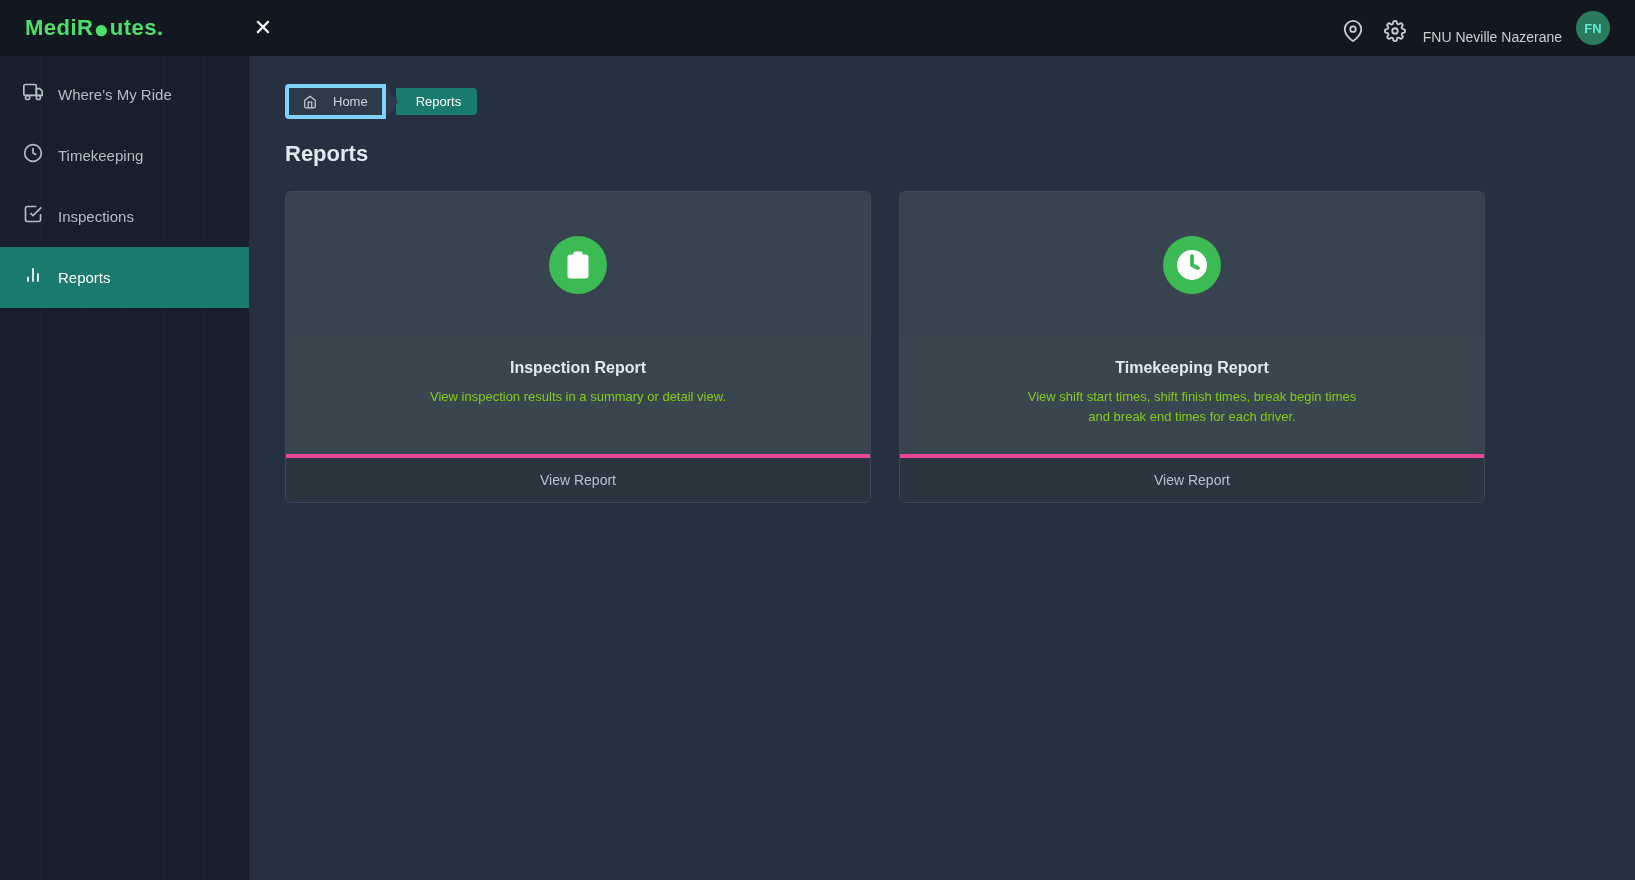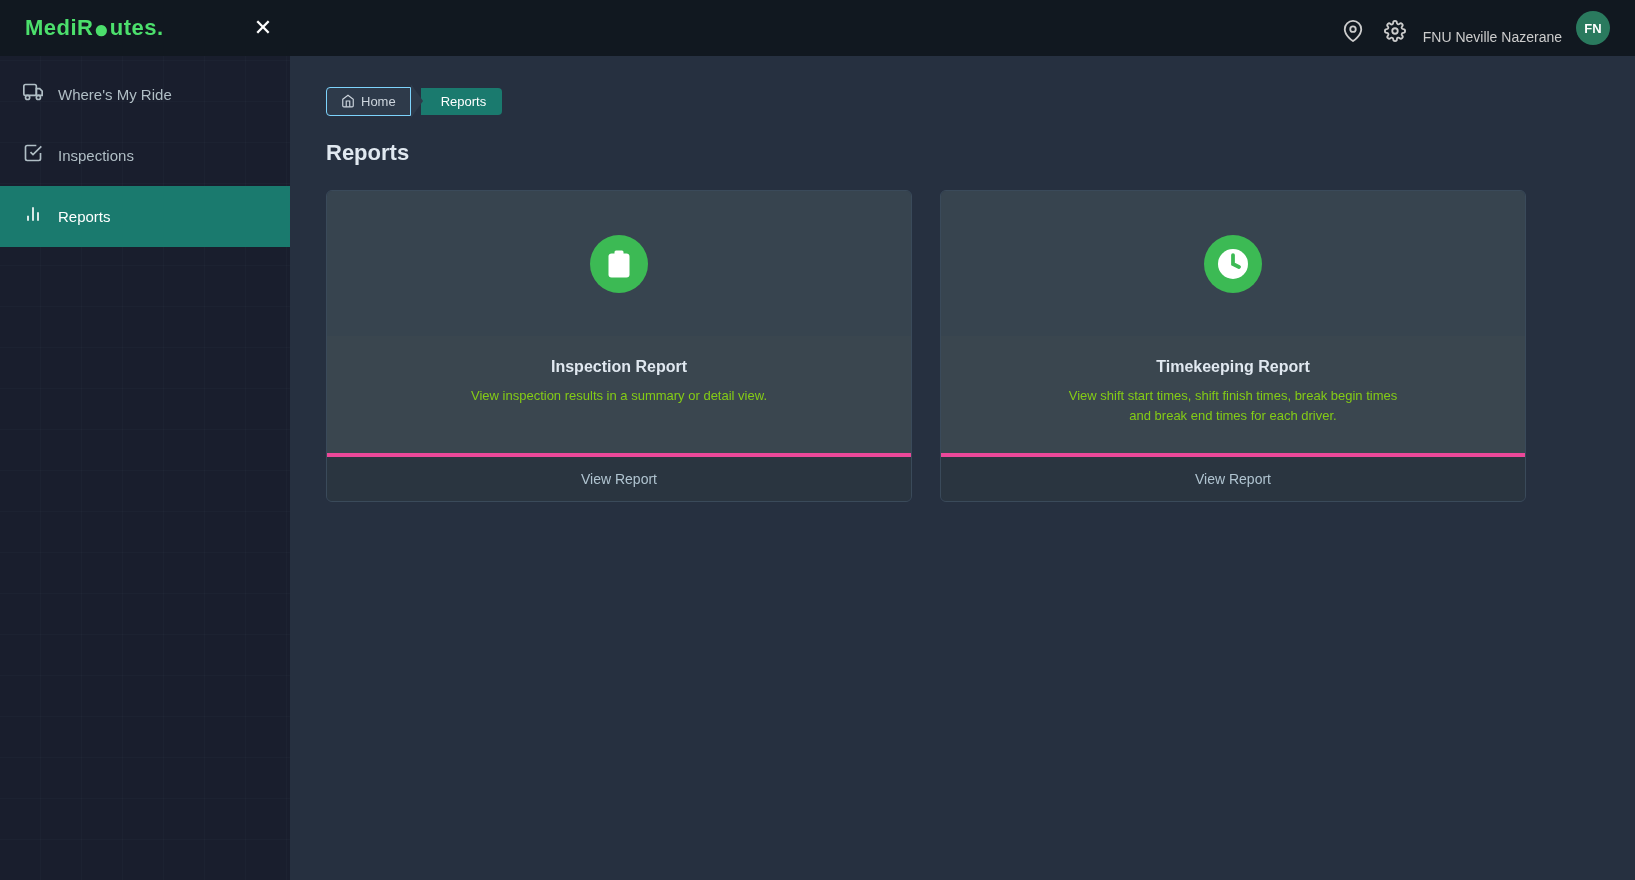--- a/index.html
+++ b/index.html
@@ -53,21 +53,21 @@
 
     
     .layout {
       display: flex;
       flex: 1;
       overflow: hidden;
     }
 
     
     .sidebar {
-      width: 290px;
+      width: 249px;
       background-color: rgba(0,0,0,0.45);
       flex-shrink: 0;
       display: flex;
       flex-direction: column;
       position: relative;
       overflow: hidden;
     }
     .sidebar-bg {
       position: absolute; inset: 0;
       background-image: 
@@ -110,23 +110,23 @@
       padding: 28px 36px;
     }
 
     
     .breadcrumb {
       display: flex; align-items: center;
       gap: 0;
       margin-bottom: 22px;
     }
     .breadcrumb-home {
-      display: flex; align-items: center; gap: 6px;
+      display: flex; align-items: center; gap: 16px;
       background: #2e3a4a;
-      border: 1px solid #7dd3fc;
+      border: 4px solid #7dd3fc;
       border-radius: 4px 0 0 4px;
       padding: 6px 14px;
       font-size: 13px;
       color: #cdd5dd;
       cursor: pointer;
     }
     .breadcrumb-arrow {
       width: 0; height: 0;
       border-top: 17px solid transparent;
       border-bottom: 17px solid transparent;
@@ -242,21 +242,21 @@
         <circle cx="12" cy="10" r="3"></circle>
       </svg>
     </div>
     <div class="topnav-icon">
       <svg width="22" height="22" viewBox="0 0 24 24" fill="none" stroke="#ccc" stroke-width="2">
         <circle cx="12" cy="12" r="3"></circle>
         <path d="M19.4 15a1.65 1.65 0 0 0 .33 1.82l.06.06a2 2 0 0 1-2.83 2.83l-.06-.06a1.65 1.65 0 0 0-1.82-.33 1.65 1.65 0 0 0-1 1.51V21a2 2 0 0 1-4 0v-.09A1.65 1.65 0 0 0 9 19.4a1.65 1.65 0 0 0-1.82.33l-.06.06a2 2 0 0 1-2.83-2.83l.06-.06A1.65 1.65 0 0 0 4.68 15a1.65 1.65 0 0 0-1.51-1H3a2 2 0 0 1 0-4h.09A1.65 1.65 0 0 0 4.6 9a1.65 1.65 0 0 0-.33-1.82l-.06-.06a2 2 0 0 1 2.83-2.83l.06.06A1.65 1.65 0 0 0 9 4.68a1.65 1.65 0 0 0 1-1.51V3a2 2 0 0 1 4 0v.09a1.65 1.65 0 0 0 1 1.51 1.65 1.65 0 0 0 1.82-.33l.06-.06a2 2 0 0 1 2.83 2.83l-.06.06A1.65 1.65 0 0 0 19.4 9a1.65 1.65 0 0 0 1.51 1H21a2 2 0 0 1 0 4h-.09a1.65 1.65 0 0 0-1.51 1z"></path>
       </svg>
     </div>
     <span class="user-label">FNU Neville Nazerane</span>
-    <div class="topnav-icon" style="width:34px;height:34px;background:#2a7a5e;border-radius:50%;display:flex;align-items:center;justify-content:center;font-size:13px;font-weight:700;color:#ffffff;overflow:hidden;">
+    <div class="topnav-icon" style="width:34px;height:34px;background:#2a7a5e;border-radius:50%;display:flex;align-items:center;justify-content:center;font-size:13px;font-weight:700;color:#5eead4;overflow:hidden;">
       FN
     </div>
   </div>
 </div>
 
 <div class="layout">
 
   <div class="sidebar">
     <div class="sidebar-bg"></div>
     <nav class="sidebar-nav">
@@ -266,20 +266,29 @@
           <svg width="20" height="20" viewBox="0 0 24 24" fill="none" stroke="#b0bec5" stroke-width="2">
             <rect x="1" y="3" width="15" height="13" rx="2"></rect>
             <path d="M16 8h4l3 3v5h-7V8z"></path>
             <circle cx="5.5" cy="18.5" r="2.5"></circle>
             <circle cx="18.5" cy="18.5" r="2.5"></circle>
           </svg>
         </span>
         <span>Where's My Ride</span>
       </div>
 
+      <div class="nav-item">
+        <span class="nav-icon">
+          <svg width="20" height="20" viewBox="0 0 24 24" fill="none" stroke="#b0bec5" stroke-width="2">
+            <circle cx="12" cy="12" r="10"></circle>
+            <polyline points="12 6 12 12 16 14"></polyline>
+          </svg>
+        </span>
+        <span>Timekeeping</span>
+      </div>
 
       <div class="nav-item">
         <span class="nav-icon">
           <svg width="20" height="20" viewBox="0 0 24 24" fill="none" stroke="#b0bec5" stroke-width="2">
             <path d="M9 11l3 3L22 4"></path>
             <path d="M21 12v7a2 2 0 0 1-2 2H5a2 2 0 0 1-2-2V5a2 2 0 0 1 2-2h11"></path>
           </svg>
         </span>
         <span>Inspections</span>
       </div>

